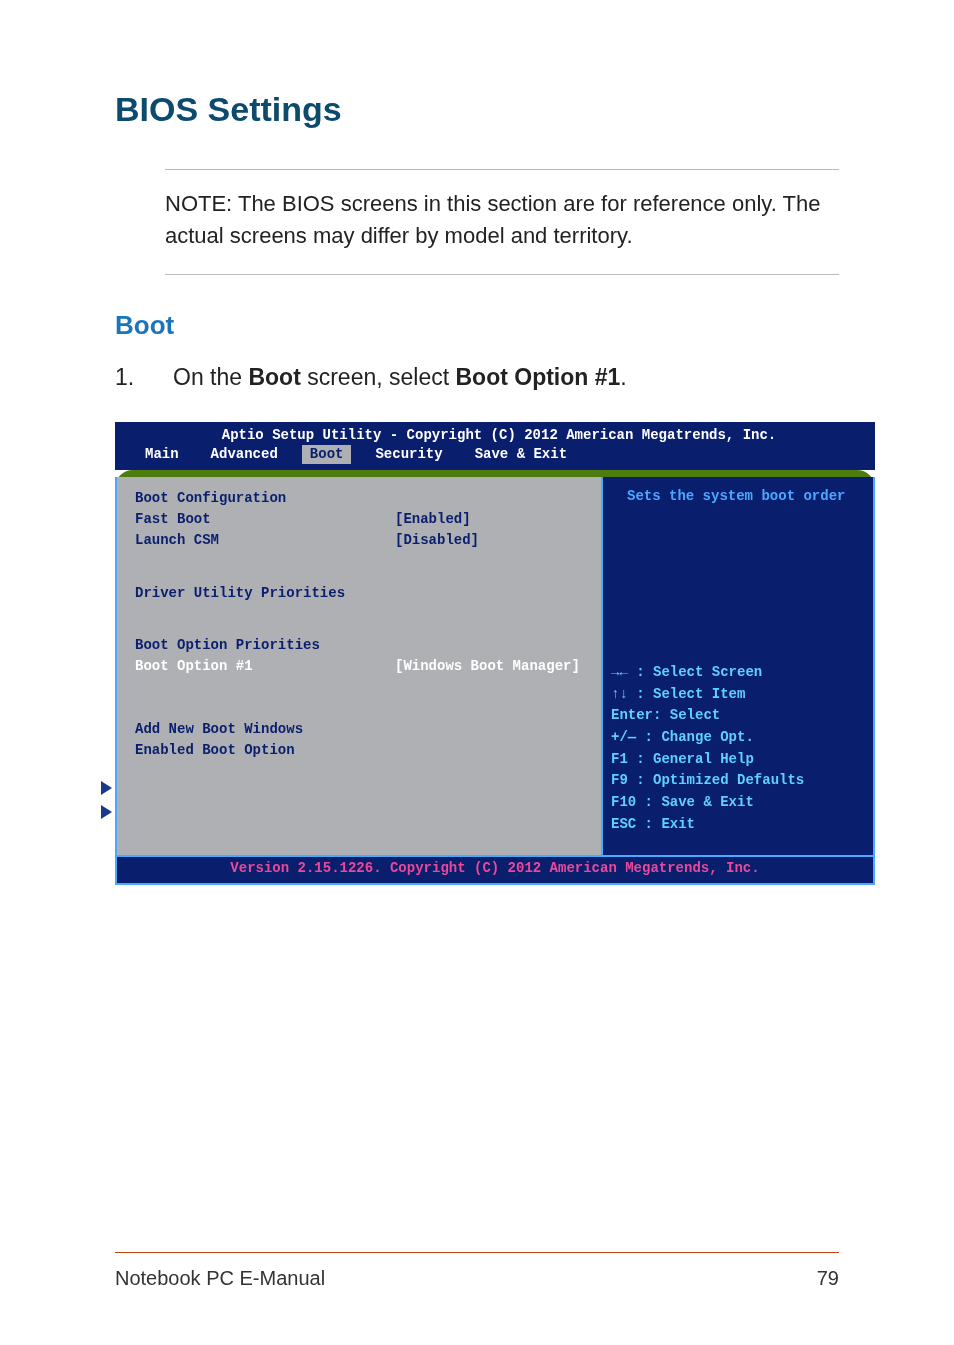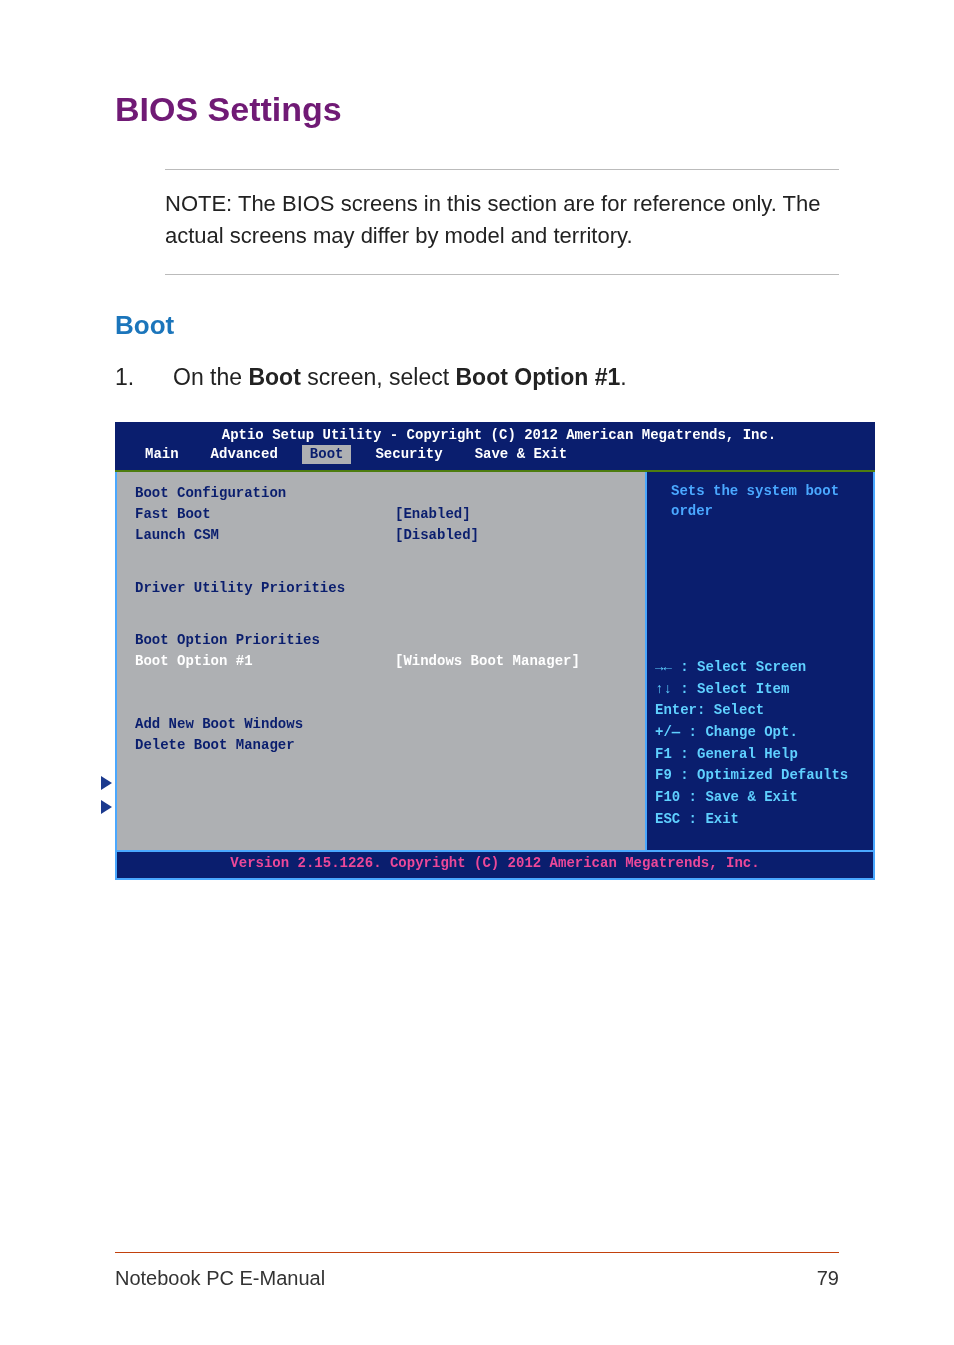--- a/index.html
+++ b/index.html
@@ -8,21 +8,21 @@
     background: #fff;
     width: 954px;
     height: 1345px;
     position: relative;
     color: #222;
   }
   .page {
     padding: 90px 115px 0 115px;
   }
   h1.title {
-    color: #701a75;
+    color: #0c4a6e;
     font-size: 34px;
     font-weight: 700;
     margin-bottom: 40px;
   }
   .note-block {
     border-top: 1px solid #bbb;
     border-bottom: 1px solid #bbb;
     padding: 18px 0 22px 0;
     margin: 0 0 35px 50px;
     font-size: 22px;
@@ -80,21 +80,22 @@
     padding: 0 8px;
     font-weight: bold;
   }
   .bios-tab.active {
     background: #aeb0b3;
     color: #0a1e6e;
   }
   .bios-body {
     display: flex;
     background: #7f1d1d;
-    border-top: 2px solid #4d7c0f;
+    border-top: 7px solid #4d7c0f;
+    border-radius: 18px;
   }
   .bios-left {
     flex: 1;
     background: #aeb0b3;
     color: #0a1e6e;
     padding: 10px 18px 20px 18px;
     border: 2px solid #4aa8ff;
     border-top: none;
     font-weight: bold;
     position: relative;
@@ -103,21 +104,21 @@
   .bios-left .row {
     display: flex;
     margin: 2px 0;
   }
   .bios-left .lbl { width: 260px; }
   .bios-left .val { color: #0a1e6e; }
   .bios-left .sectiongap { height: 30px; }
   .bios-left .selected { color: #fff; }
   .bios-left .link { color: #0a1e6e; }
   .bios-right {
-    width: 228px;
+    width: 272px;
     background: #0a1e6e;
     border: 2px solid #4aa8ff;
     border-top: none;
     border-left: none;
     padding: 10px 8px 12px 8px;
     color: #5fd0ff;
     font-weight: bold;
   }
   .bios-right .help { color: #4aa8ff; line-height: 1.4; min-height: 175px; padding-left: 16px;}
   .bios-right .legend { color: #5fd0ff; line-height: 1.55; }
@@ -206,21 +207,21 @@
             </div>
           <div class="row selected">
             <span class="lbl">Boot Option #1</span>
             <span>[Windows Boot Manager]</span>
           </div>
           <div style="height:40px;"></div>
           <div class="row link">
               <span>Add New Boot Windows</span>
             </div>
           <div class="row link">
-              <span>Delete Boot Manager</span>
+              <span>Enabled Boot Option</span>
             </div>
 
           <div class="arrow-marker" style="left:-16px; top:304px;"></div>
           <div class="arrow-marker" style="left:-16px; top:328px;"></div>
         </div>
         <div class="bios-right">
           <div class="help">Sets the system boot order</div>
           <div class="legend">
             <div>→←  : Select Screen</div>
             <div>↑↓  : Select Item</div>

